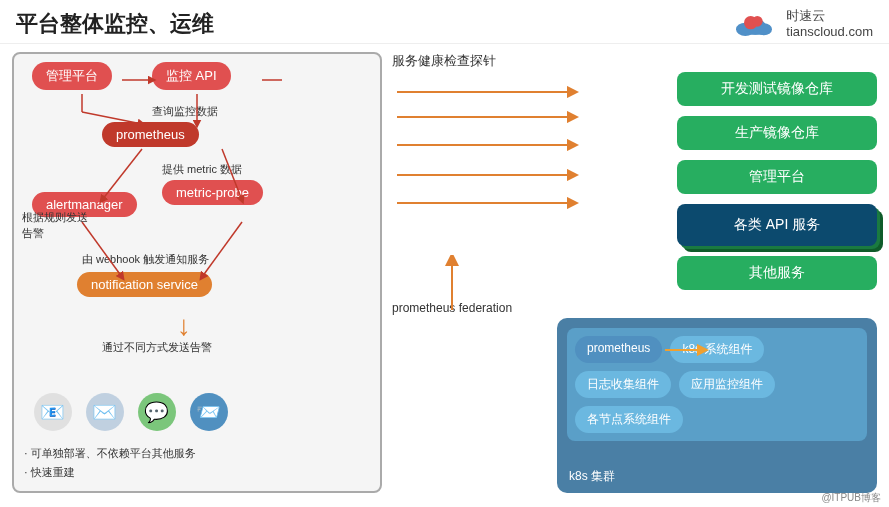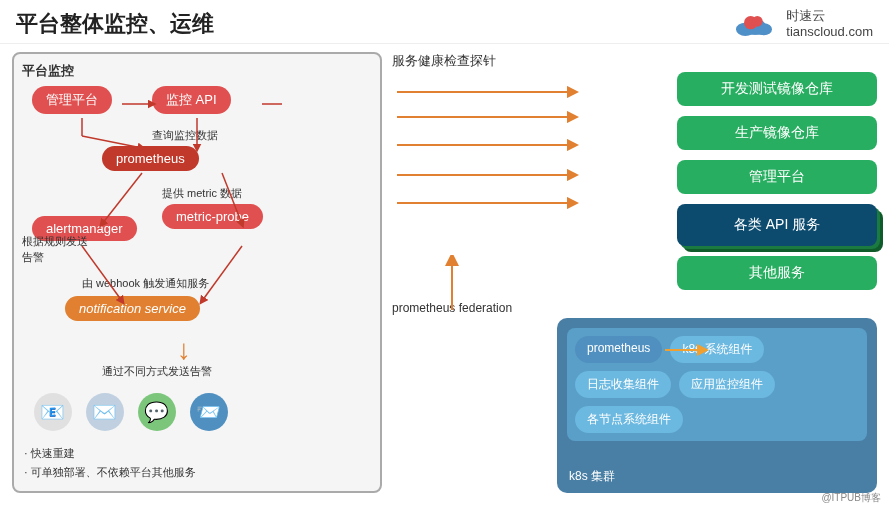--- a/index.html
+++ b/index.html
@@ -85,21 +85,21 @@
       position: relative;
       width: 100%;
       height: 340px;
     }
     
     .box-guanli { position: absolute; top: 0; left: 10px; }
     .box-jiankong { position: absolute; top: 0; left: 130px; text-align: right; }
     .box-prometheus { position: absolute; top: 60px; left: 80px; background: #c0392b; }
     .box-alertmanager { position: absolute; top: 130px; left: 10px; }
     .box-metric-probe { position: absolute; top: 118px; left: 140px; }
-    .box-notification { position: absolute; top: 210px; left: 43px; font-style: italic; }
+    .box-notification { position: absolute; top: 210px; left: 55px; }
 
     .note-text {
       font-size: 11px;
       color: #333;
       position: absolute;
     }
     .note-chaxun { top: 42px; left: 130px; }
     .note-genju { top: 148px; left: 0px; line-height: 1.4; }
     .note-tigong { top: 100px; left: 140px; }
     .note-webhook { top: 190px; left: 60px; }
@@ -273,21 +273,20 @@
       <circle cx="28" cy="18" r="10" fill="#e05050"></circle>
       <circle cx="38" cy="16" r="8" fill="#e05050"></circle>
     </svg>
     <span class="logo-text">时速云<br>tianscloud.com</span>
   </div>
 </div>
 
 <div class="main-content">
 
   <div class="left-panel">
-    <div class="panel-label">平台监控</div>
 
     <div class="diagram-area">
 
       <div class="red-box box-guanli">管理平台</div>
       <div class="red-box box-jiankong">监控 API</div>
       <div class="red-box box-prometheus">prometheus</div>
       <div class="red-box box-alertmanager">alertmanager</div>
       <div class="red-box box-metric-probe">metric-probe</div>
       <div class="orange-box box-notification">notification service</div>
 
@@ -330,22 +329,22 @@
     </div>
 
     <div class="bottom-icons">
       <div class="icon-circle icon-email">📧</div>
       <div class="icon-circle icon-mail">✉️</div>
       <div class="icon-circle icon-wechat">💬</div>
       <div class="icon-circle icon-msg">📨</div>
     </div>
 
     <div class="bullet-list">
+      <div>· 可单独部署、不依赖平台其他服务</div>
       <div>· 快速重建</div>
-      <div>· 可单独部署、不依赖平台其他服务</div>
     </div>
   </div>
 
   <div class="right-panel">
     <div class="service-health-label">服务健康检查探针</div>
 
     <div class="green-stack">
       <div class="green-box">开发测试镜像仓库</div>
       <div class="green-box">生产镜像仓库</div>
       <div class="green-box">管理平台</div>

